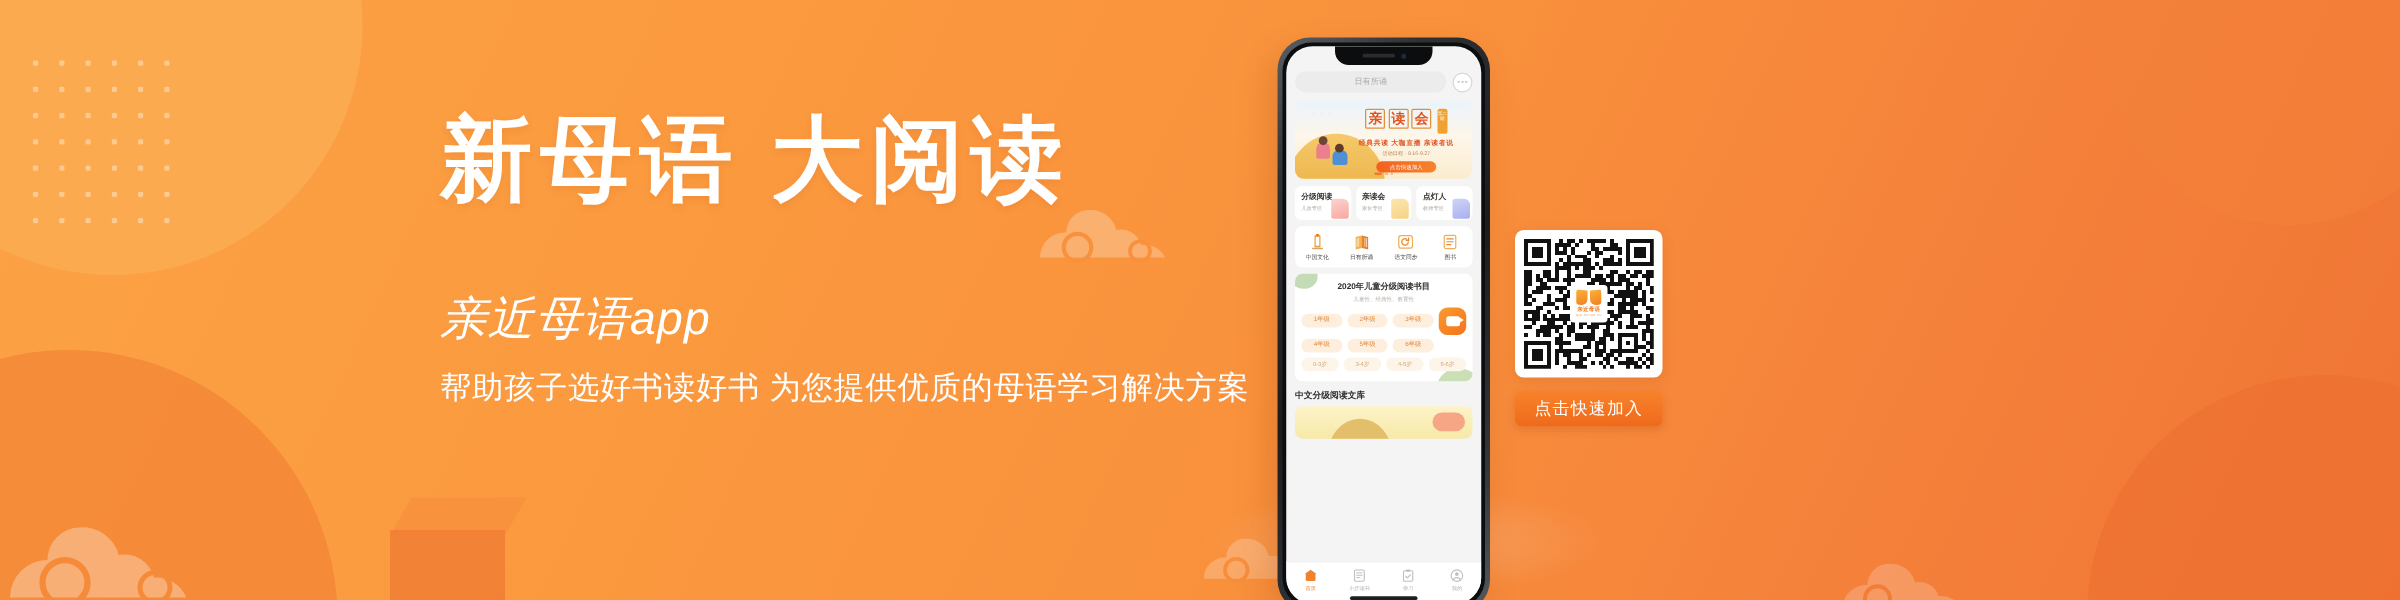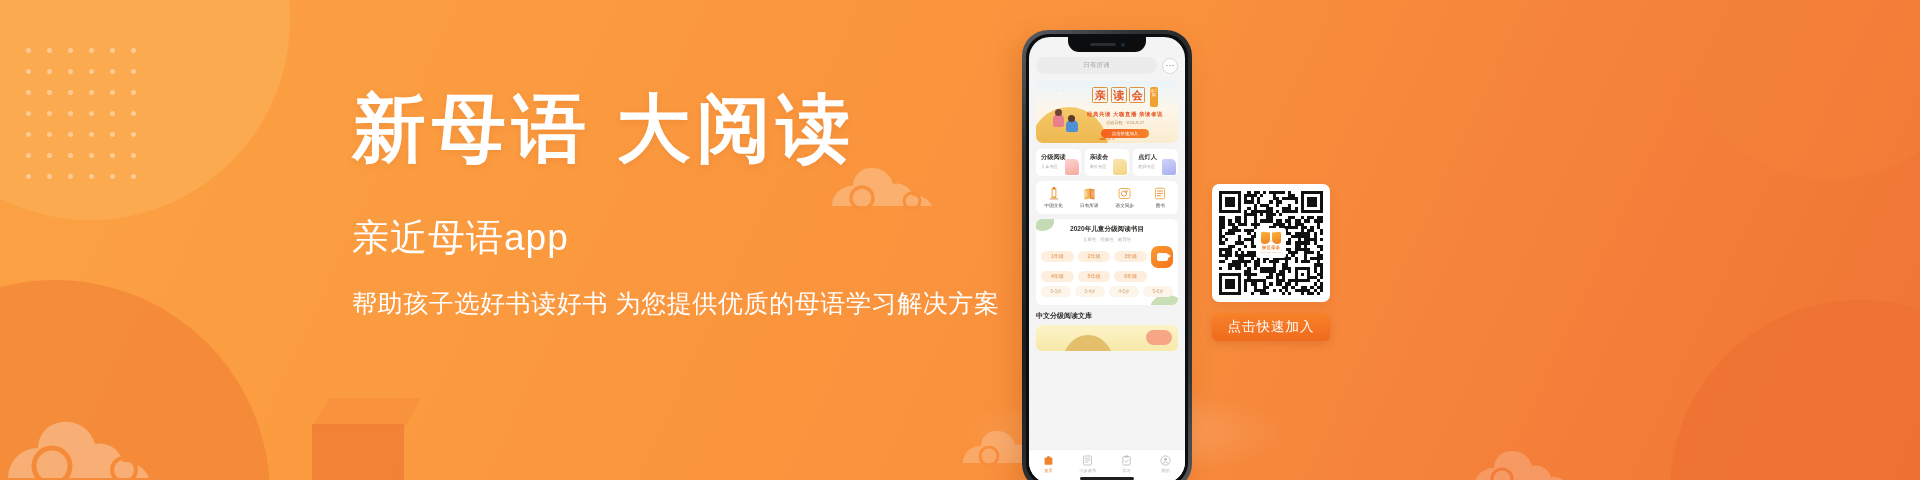--- a/index.html
+++ b/index.html
@@ -103,30 +103,31 @@
     font-family: "Liberation Serif", "DejaVu Serif", serif;
     font-weight: 700;
     font-size: 74px;
     line-height: 1.12;
     color: #ffffff;
     letter-spacing: 6px;
     white-space: nowrap;
     text-shadow: 0 2px 6px rgba(180,80,20,.14);
   }
   .subtitle {
-    margin-top: 44px;
+    margin-top: 61px;
     font-size: 37px;
     line-height: 1.25;
     color: #ffffff;
     font-weight: 400;
     letter-spacing: 1px;
     white-space: nowrap;
+    font-style: italic;
   }
   .tagline {
-    margin-top: 26px;
+    margin-top: 16px;
     font-size: 25px;
     line-height: 1.3;
     color: #ffffff;
     font-weight: 400;
     letter-spacing: .6px;
     white-space: nowrap;
   }
 
   
   .phone {

